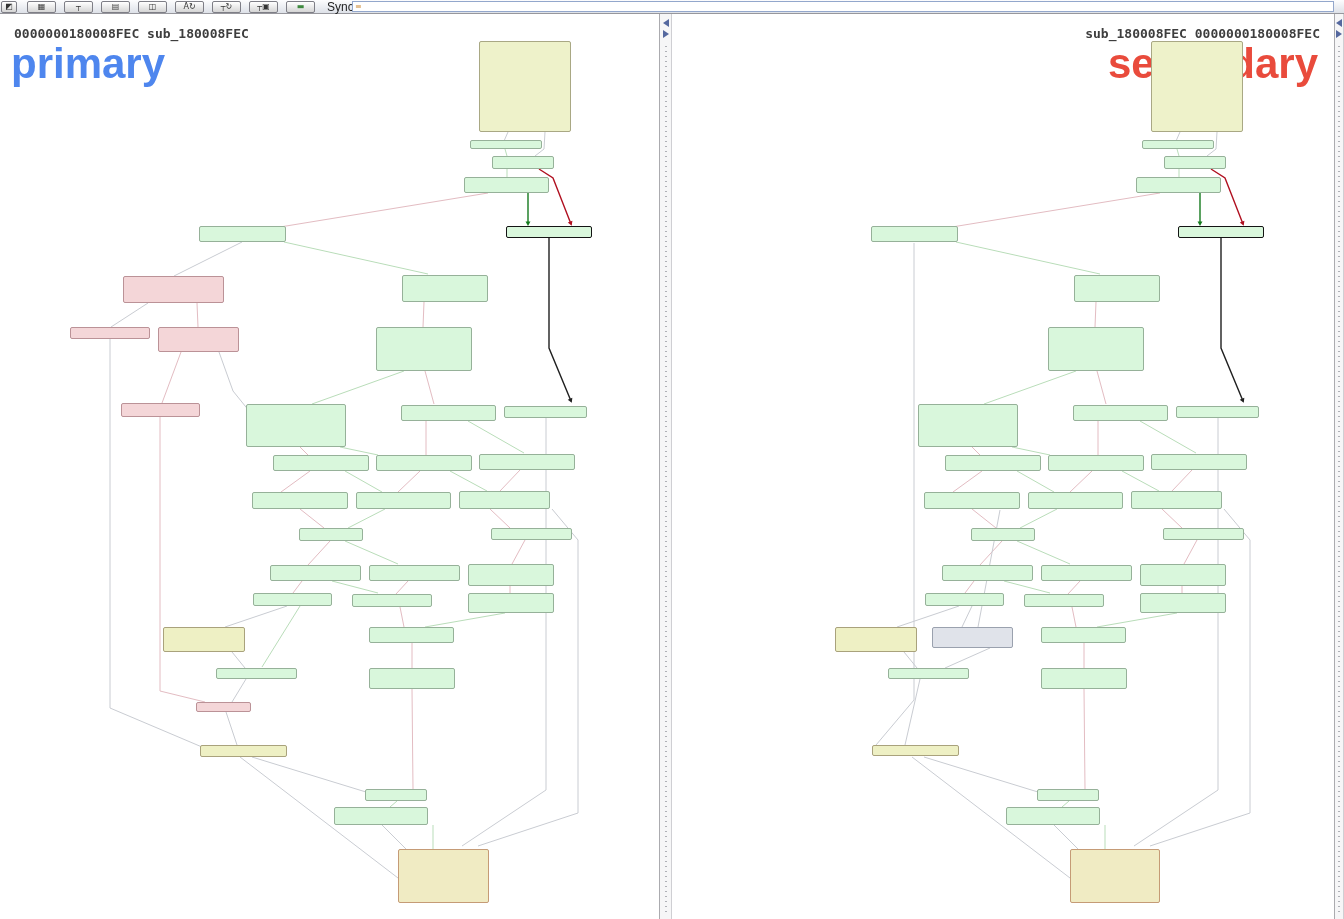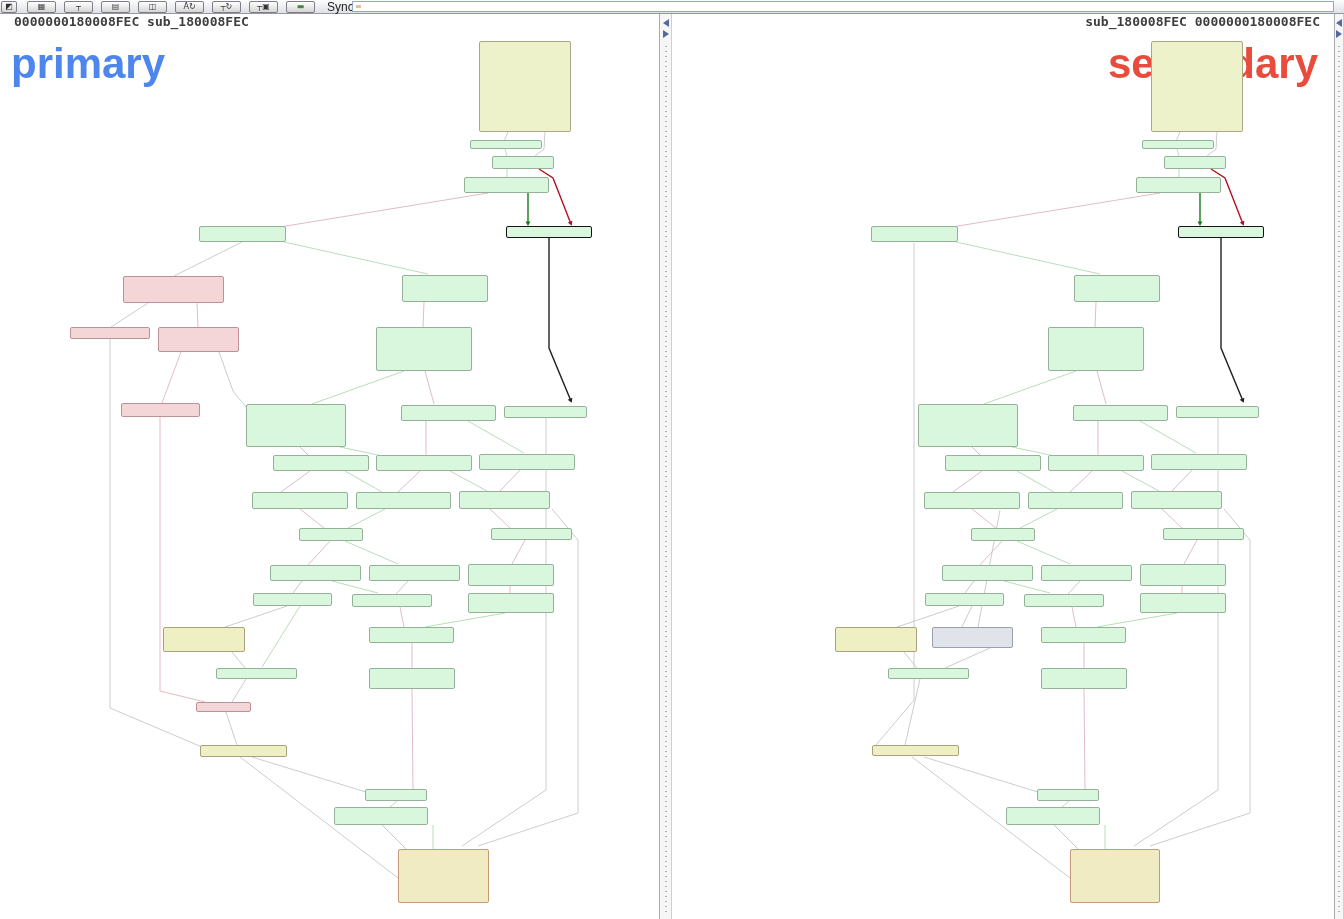--- a/index.html
+++ b/index.html
@@ -32,21 +32,21 @@
   #split-mid{left:659px;width:13px}
   #split-right{left:1334px;width:10px}
   .collapse-left{width:0;height:0;border-top:4px solid transparent;border-bottom:4px solid transparent;
                  border-right:6px solid #55689f;margin:5px auto 3px auto}
   .collapse-right{width:0;height:0;border-top:4px solid transparent;border-bottom:4px solid transparent;
                   border-left:6px solid #55689f;margin:0 auto}
   .dots{position:absolute;left:50%;transform:translateX(-50%);top:30px;bottom:4px;width:4px;
         background-image:radial-gradient(circle,#aeb0b6 0.8px,transparent 1.1px);
         background-size:4px 5px}
 
-  .gheader{position:absolute;top:0;font-family:"DejaVu Sans Mono",monospace;font-weight:bold;
+  .gheader{position:absolute;top:12px;font-family:"DejaVu Sans Mono",monospace;font-weight:bold;
            font-size:13px;color:#3e3e3e;white-space:pre;z-index:2}
   #primary-header{left:14px}
   #secondary-header{right:14px;text-align:right}
   .watermark{position:absolute;top:26px;font-size:42px;letter-spacing:0;z-index:2;font-weight:700}
   #primary-watermark{left:11px}
   #secondary-watermark{right:16px}
 
   
   #graph-stage{position:absolute;left:0;top:0;width:1344px;height:919px;z-index:3;pointer-events:none}
   #graph-stage svg{position:absolute;left:0;top:0}

